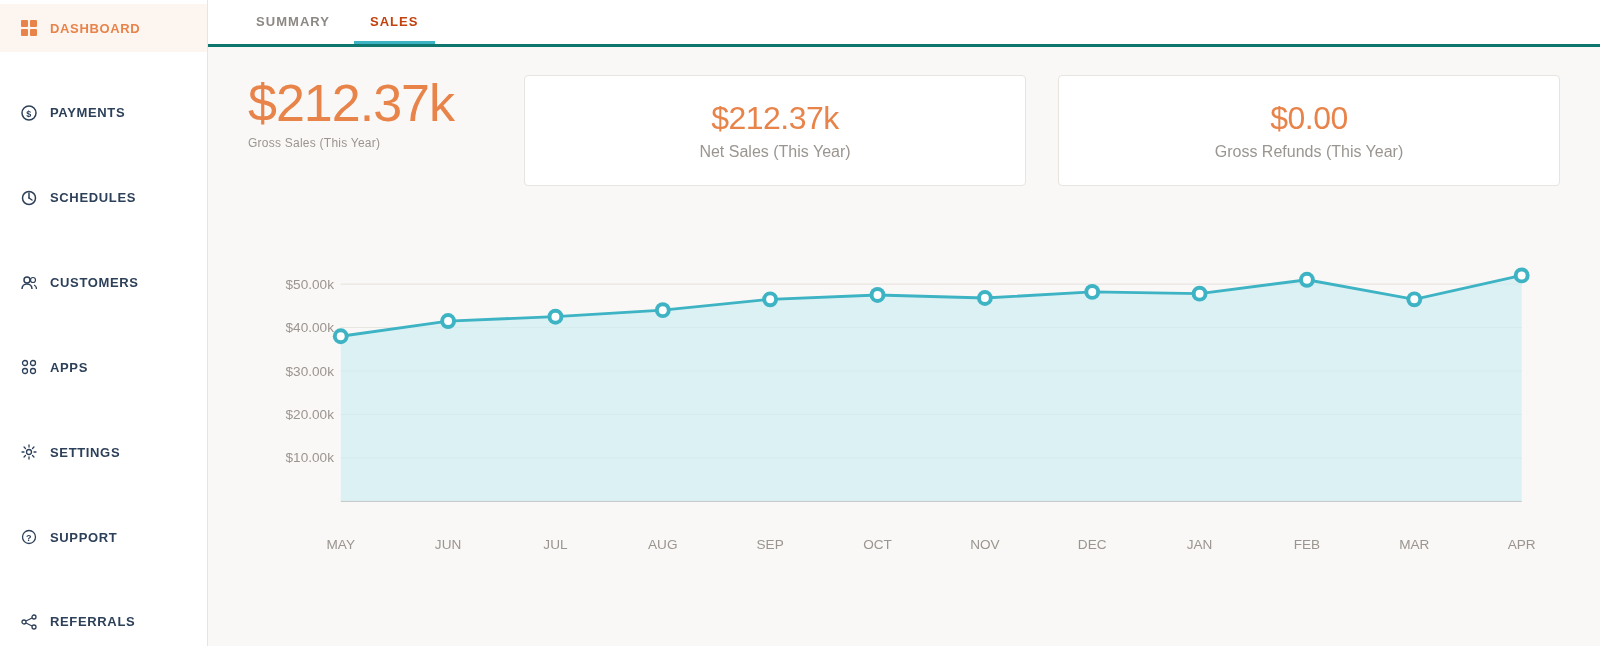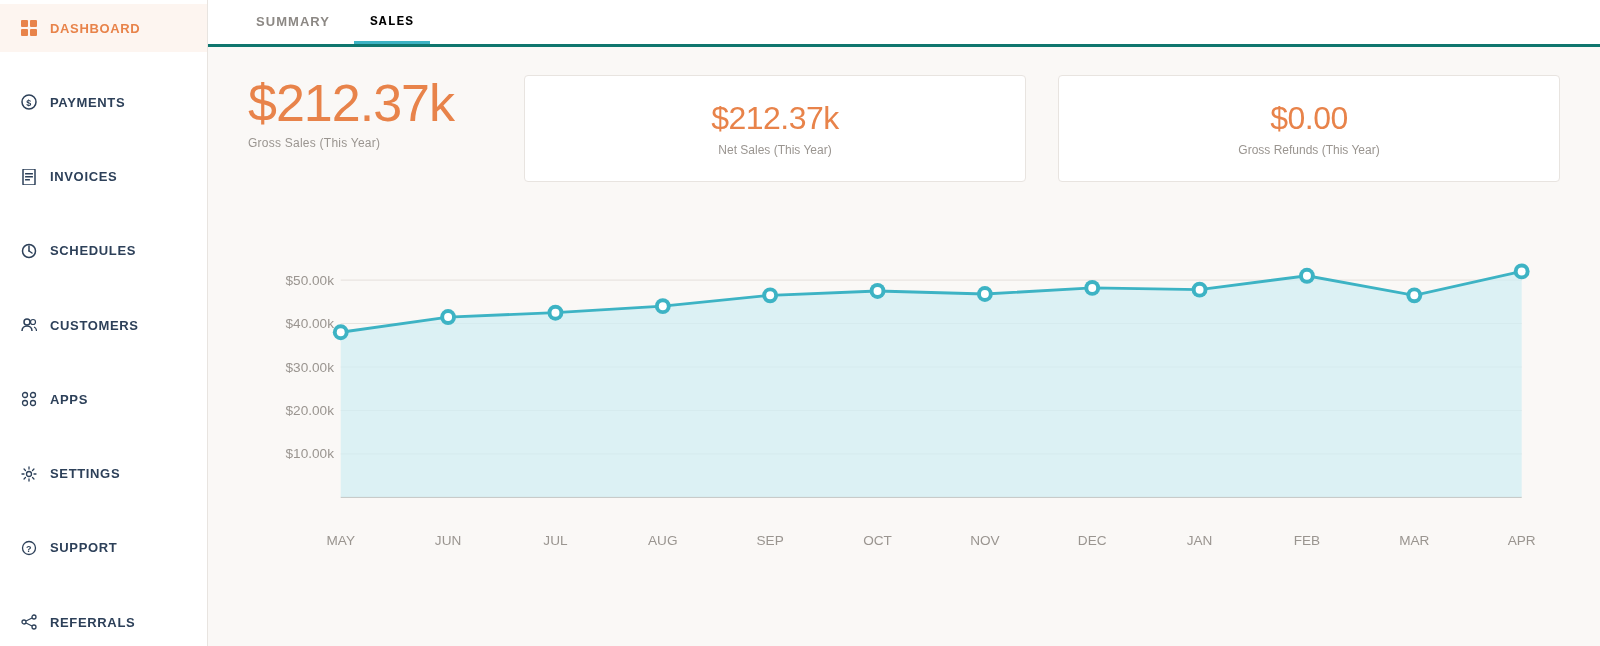--- a/index.html
+++ b/index.html
@@ -62,23 +62,22 @@
       font-size: 13px;
       font-weight: 600;
       letter-spacing: 0.08em;
       text-transform: uppercase;
       color: #8c8884;
       cursor: pointer;
       border-bottom: 3px solid transparent;
       margin-right: 8px;
     }
     .tab.active {
-      color: #000000;
+      color: #c2410c;
       border-bottom: 3px solid #3db3c4;
-      font-family: Liberation Mono, monospace;
     }
 
     
     .content {
       flex: 1;
       padding: 28px 40px 20px 40px;
       display: flex;
       flex-direction: column;
       overflow: hidden;
     }
@@ -122,21 +121,21 @@
       min-width: 300px;
       flex: 1;
     }
     .stat-card-value {
       font-size: 32px;
       font-weight: 400;
       color: #e8834a;
       letter-spacing: -0.5px;
     }
     .stat-card-label {
-      font-size: 12px;
+      font-size: 16px;
       color: #9a9590;
       margin-top: 6px;
       text-align: center;
     }
 
     
     .chart-area {
       flex: 1;
       position: relative;
       margin-top: 8px;
@@ -163,31 +162,20 @@
     <span>DASHBOARD</span>
   </div>
   <div class="sidebar-item">
     <span class="icon">
       <svg width="16" height="16" viewBox="0 0 16 16">
           <circle cx="8" cy="8" r="7" stroke="currentColor" stroke-width="1.5" fill="none"></circle>
           <text x="8" y="12" text-anchor="middle" font-size="9" font-weight="bold" fill="currentColor">$</text>
         </svg>
     </span>
     <span>PAYMENTS</span>
-  </div>
-  <div class="sidebar-item">
-    <span class="icon">
-      <svg width="16" height="16" viewBox="0 0 16 16">
-          <rect x="2" y="0" width="12" height="16" rx="1" stroke="currentColor" stroke-width="1.5" fill="none"></rect>
-          <rect x="4" y="4" width="8" height="1.5" rx="0.5" fill="currentColor"></rect>
-          <rect x="4" y="7" width="8" height="1.5" rx="0.5" fill="currentColor"></rect>
-          <rect x="4" y="10" width="5" height="1.5" rx="0.5" fill="currentColor"></rect>
-        </svg>
-    </span>
-    <span>INVOICES</span>
   </div>
   <div class="sidebar-item">
     <span class="icon">
       <svg width="16" height="16" viewBox="0 0 16 16">
           <circle cx="8" cy="8" r="6.5" stroke="currentColor" stroke-width="1.5" fill="none"></circle>
           <line x1="8" y1="3" x2="8" y2="8" stroke="currentColor" stroke-width="1.5" stroke-linecap="round"></line>
           <line x1="8" y1="8" x2="11" y2="10" stroke="currentColor" stroke-width="1.5" stroke-linecap="round"></line>
         </svg>
     </span>
     <span>SCHEDULES</span>

